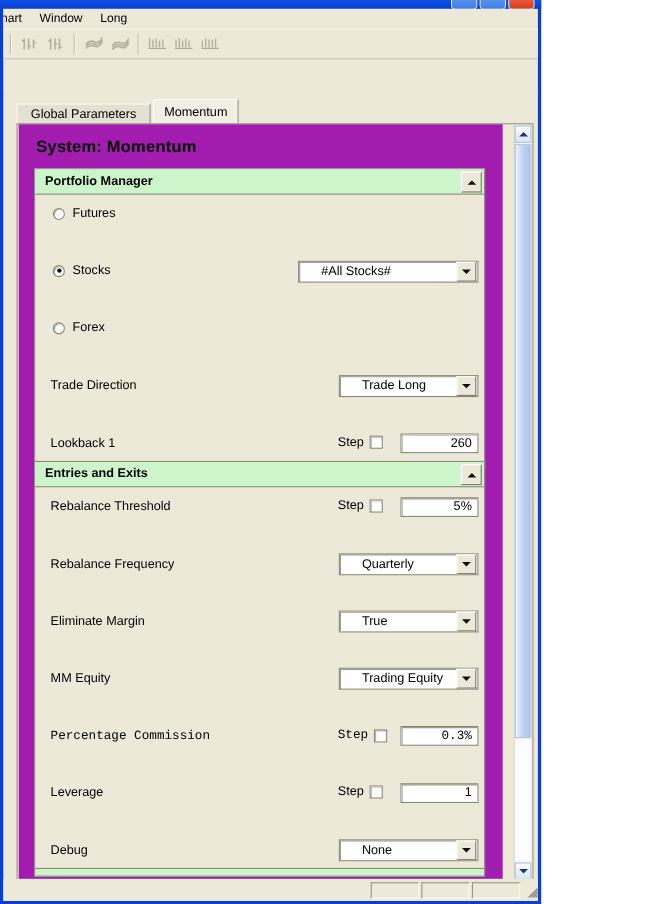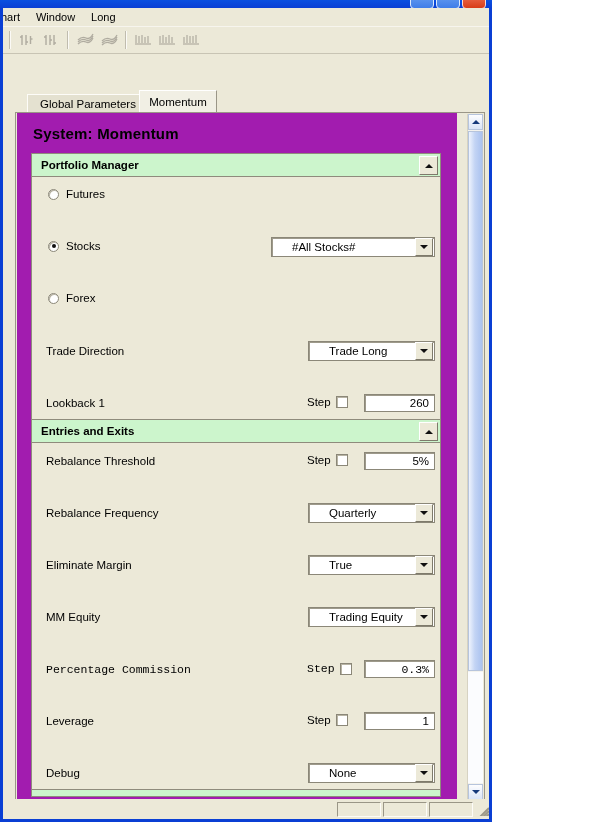--- a/index.html
+++ b/index.html
@@ -43,21 +43,21 @@
     border-right:1px solid #9a9687;box-sizing:border-box;}
   #otab-0{left:0;}
   #otab-1{left:97px;}
   #outer-tabs-line{position:absolute;left:0;top:73px;width:486px;height:1px;background:#ece9d8;}
 
   
   #inner-tabs{position:absolute;left:12px;top:82px;width:470px;height:23px;}
   .itab{position:absolute;bottom:0;display:flex;align-items:center;justify-content:center;
     font-size:11.5px;box-sizing:border-box;background:#e8e5d4;
     border:1px solid #fdfcf8;border-right-color:#9a9687;border-bottom:none;}
-  #itab-0{left:0;width:122px;height:19px;background:#e4e1d0;margin-left:12px;}
+  #itab-0{left:0;width:122px;height:19px;background:#e4e1d0;}
   #itab-1{left:124px;width:78px;height:23px;background:#f1efe4;
     border-color:#ffffff;border-right-color:#9a9687;}
 
   
   #panel{position:absolute;left:12px;top:104px;width:470px;height:690px;
     background:#ece9d8;border:1px solid #9a9687;box-sizing:border-box;}
   #panel-inner{position:absolute;left:1px;top:0;width:440px;height:686px;
     background:#a21caf;overflow:hidden;}
 
   #page-title{position:absolute;left:16px;top:12px;font-size:15px;font-weight:bold;

